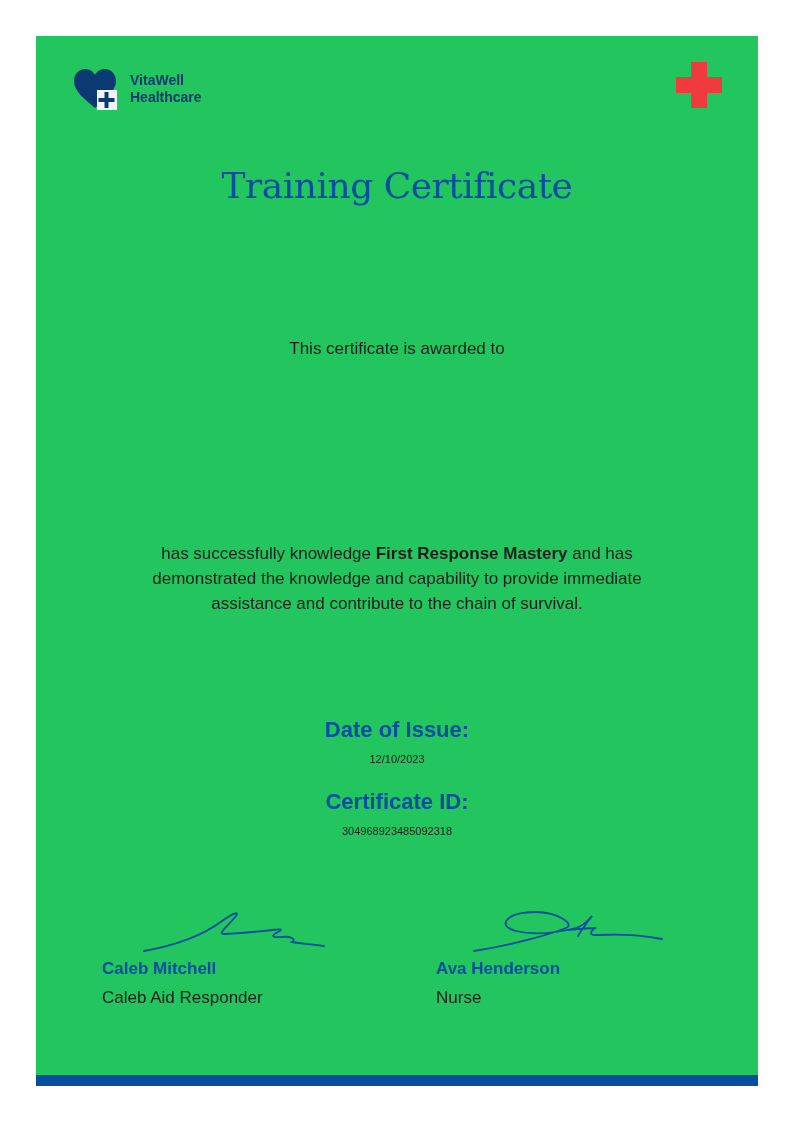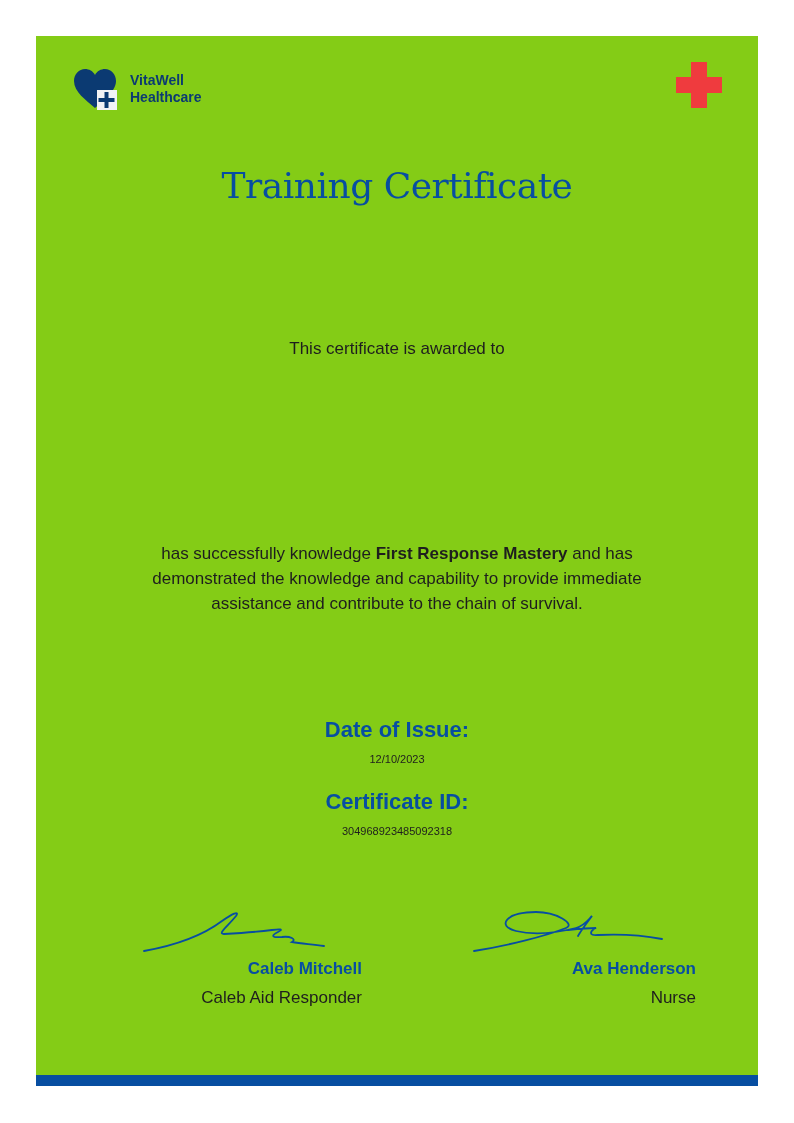--- a/index.html
+++ b/index.html
@@ -1,21 +1,21 @@
 <!DOCTYPE html>
 <html><head>
   <meta charset="utf-8">
   <style>
     * { margin: 0; padding: 0; box-sizing: border-box; }
     html, body { width: 794px; height: 1123px; background: #ffffff; overflow: hidden; }
     body { position: relative; font-family: "Liberation Sans", "DejaVu Sans", sans-serif; }
 
     .card {
       position: absolute; left: 36px; top: 36px; width: 722px; height: 1050px;
-      background: #84cc16;
+      background: #22c55e;
     }
     .bottom-bar {
       position: absolute; left: 0; bottom: 0; width: 722px; height: 11px;
       background: #074ea1;
     }
 
     .logo { position: absolute; left: 36px; top: 32px; display: flex; align-items: center; }
     .logo-icon { width: 46px; height: 42px; display: block; }
     .logo-text {
       margin-left: 12px; color: #0b3a72; font-weight: bold; font-size: 14px; line-height: 17px;
@@ -48,21 +48,21 @@
       color: #1e1e1e; font-size: 17px; line-height: 25px;
     }
     .description b { font-weight: bold; }
 
     .meta { position: absolute; left: 0; width: 722px; text-align: center; }
     .meta-label { color: #074ea1; font-weight: bold; font-size: 22px; line-height: 22px; }
     .meta-value { color: #1e1e1e; font-size: 11px; line-height: 22px; margin-top: 7px; }
     .meta-date { top: 683px; }
     .meta-id { top: 755px; }
 
-    .signer { position: absolute; top: 870px; width: 260px; text-align: right; }
+    .signer { position: absolute; top: 870px; width: 260px; text-align: left; }
     .signer-1 { left: 66px; }
     .signer-2 { left: 400px; }
     .signature { display: block; margin: 0 auto; width: 200px; height: 50px; }
     .signer-name { color: #074ea1; font-weight: bold; font-size: 17px; line-height: 22px; margin-top: 2px; }
     .signer-role { color: #1e1e1e; font-size: 17px; line-height: 22px; margin-top: 7px; }
   </style>
 </head>
 <body>
 
 <div class="card">

